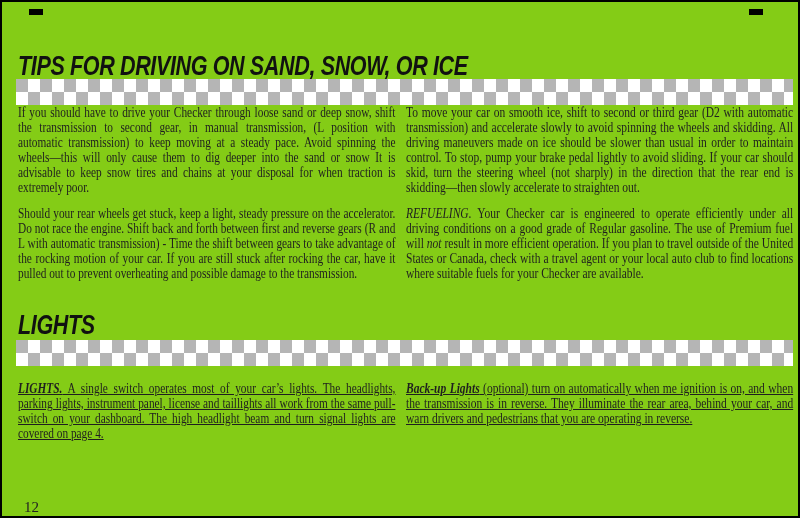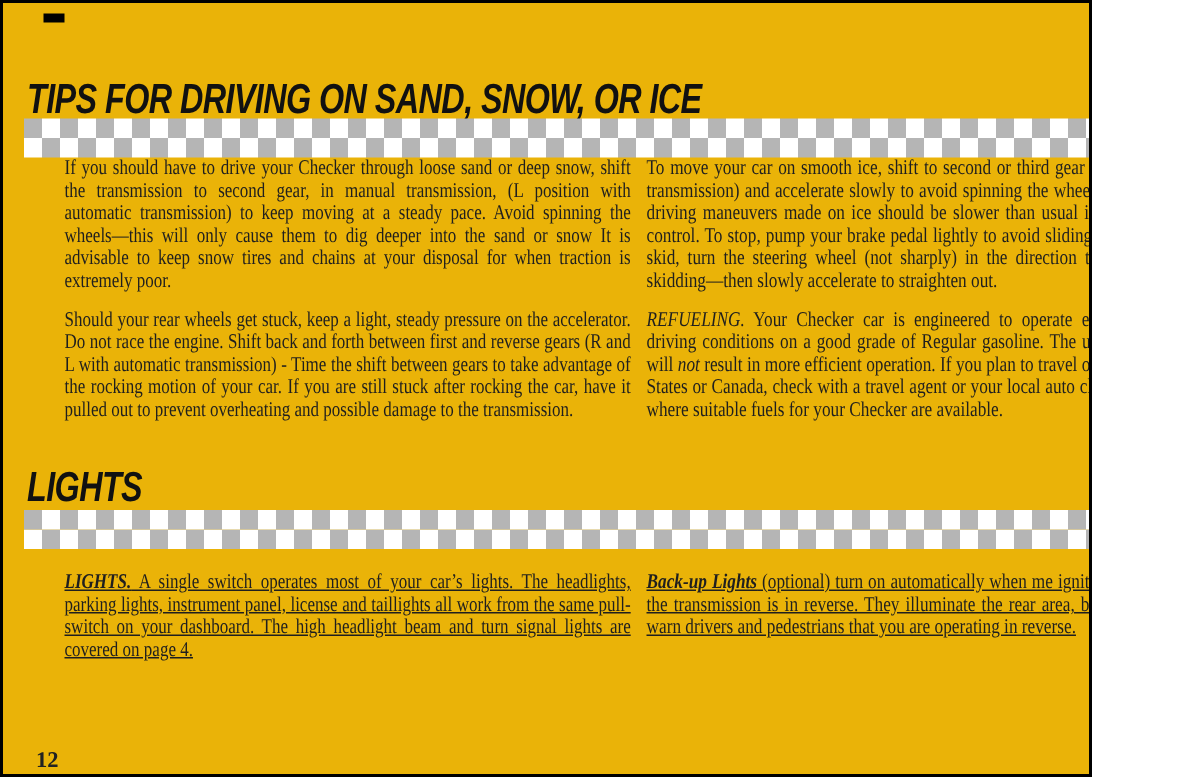--- a/index.html
+++ b/index.html
@@ -1,20 +1,20 @@
 <!DOCTYPE html>
 <html style="--checker: #b5b5b5; --text: #1f1f1f; --border: #000000;"><head>
 <meta charset="utf-8">
 <style>
   html, body { margin: 0; padding: 0; background: #ffffff; }
   .page {
     position: relative;
-    width: 728px;
+    width: 800px;
     height: 518px;
-    background: #eab308;
+    background: #84cc16;
     box-sizing: border-box;
     border: 2px solid var(--border, #000);
     overflow: hidden;
     font-family: "Liberation Serif", serif;
     color: var(--text, #1f1f1f);
   }
   .reg-mark {
     position: absolute;
     top: 7px;
     height: 6px;
@@ -49,21 +49,21 @@
     background-image:
       repeating-linear-gradient(90deg, var(--checker, #b5b5b5) 0 12px, #ffffff 12px 24px),
       repeating-linear-gradient(90deg, #ffffff 0 12px, var(--checker, #b5b5b5) 12px 24px);
     background-size: 100% 13px, 100% 13px;
     background-position: 0 0, 0 13px;
     background-repeat: no-repeat, no-repeat;
   }
   #checker-driving { top: 77px; }
   #checker-lights  { top: 338px; }
 
-  .col { position: absolute; margin-left: 25px; }
+  .col { position: absolute; }
   .col-inner {
     transform-origin: 0 0;
     font-size: 14px;
     line-height: 14.9px;
     text-align: justify;
   }
   .col-left  { left: 16px;  width: 378px; }
   .col-right { left: 404px; width: 388px; }
   .col-left  .col-inner { width: 466px; transform: scaleX(0.81); }
   .col-right .col-inner { width: 471px; transform: scaleX(0.822); }
@@ -76,21 +76,20 @@
   .lead-bold-italic { font-weight: bold; font-style: italic; }
   .lead-italic      { font-style: italic; }
   .inline-italic    { font-style: italic; }
 
   .page-number {
     position: absolute;
     left: 22px;
     top: 497px;
     font-size: 15px;
     color: #222;
-    font-weight: bold;
   }
 </style>
 </head>
 <body>
 
 <div class="page">
 
   <div class="reg-mark left"></div>
   <div class="reg-mark right"></div>
 

